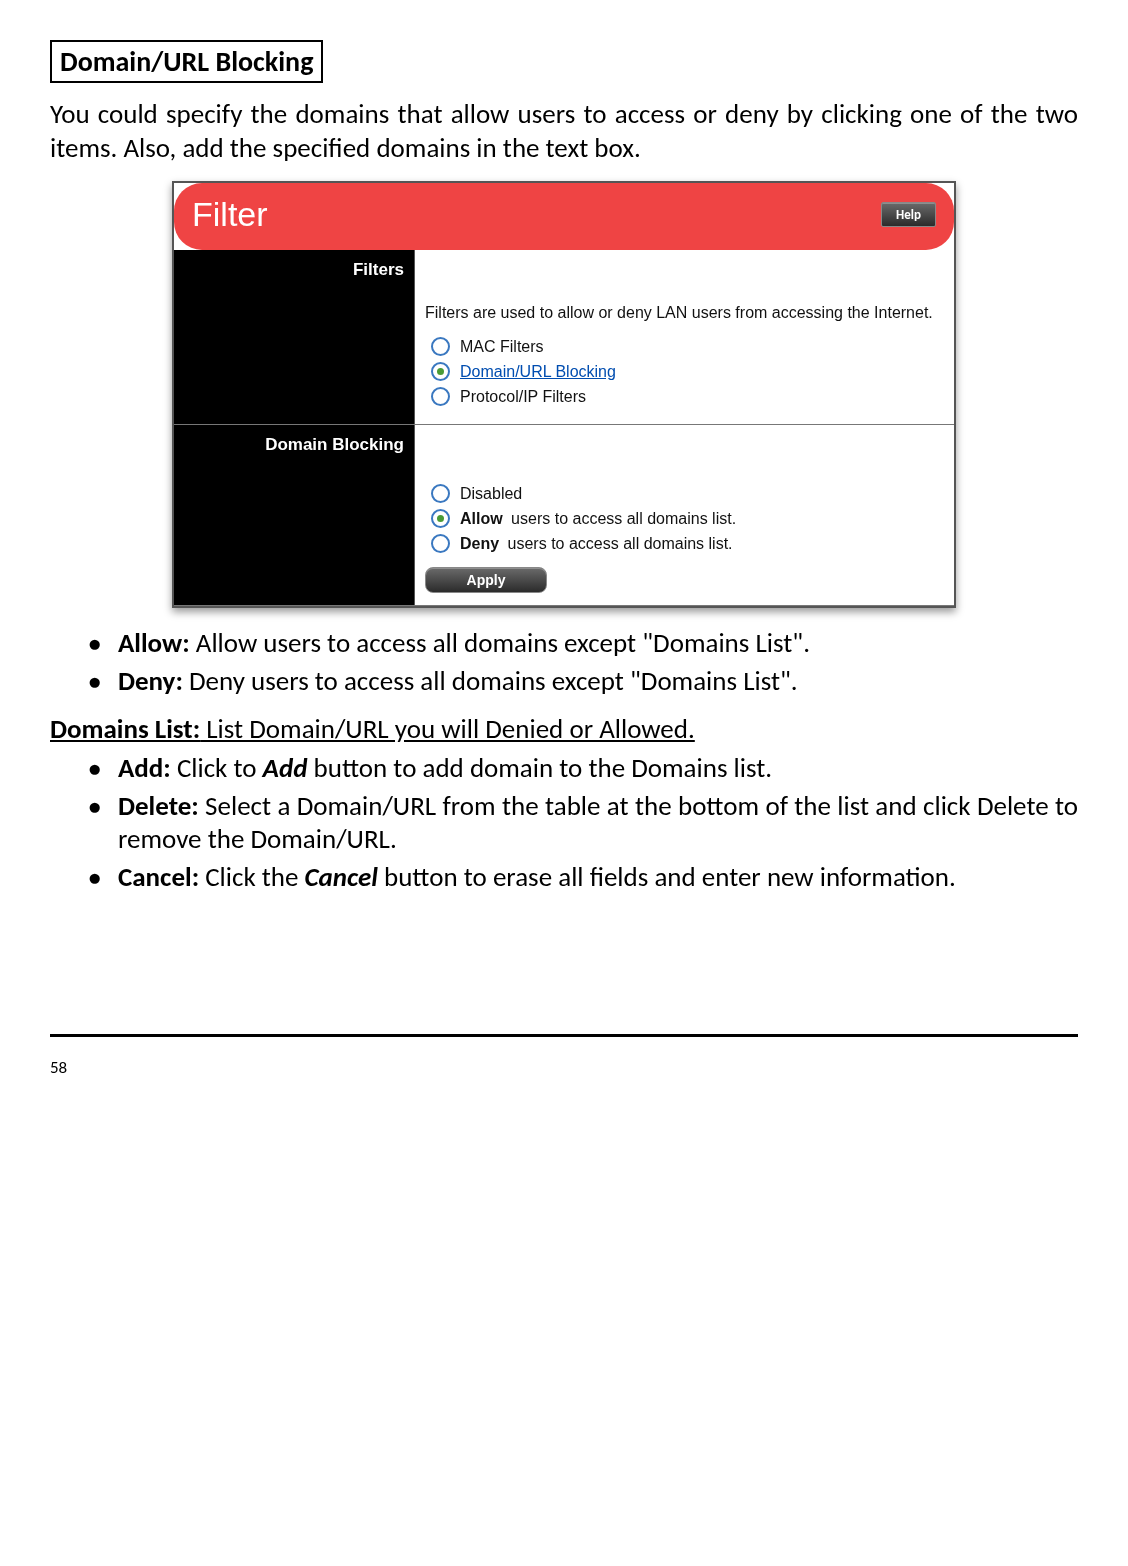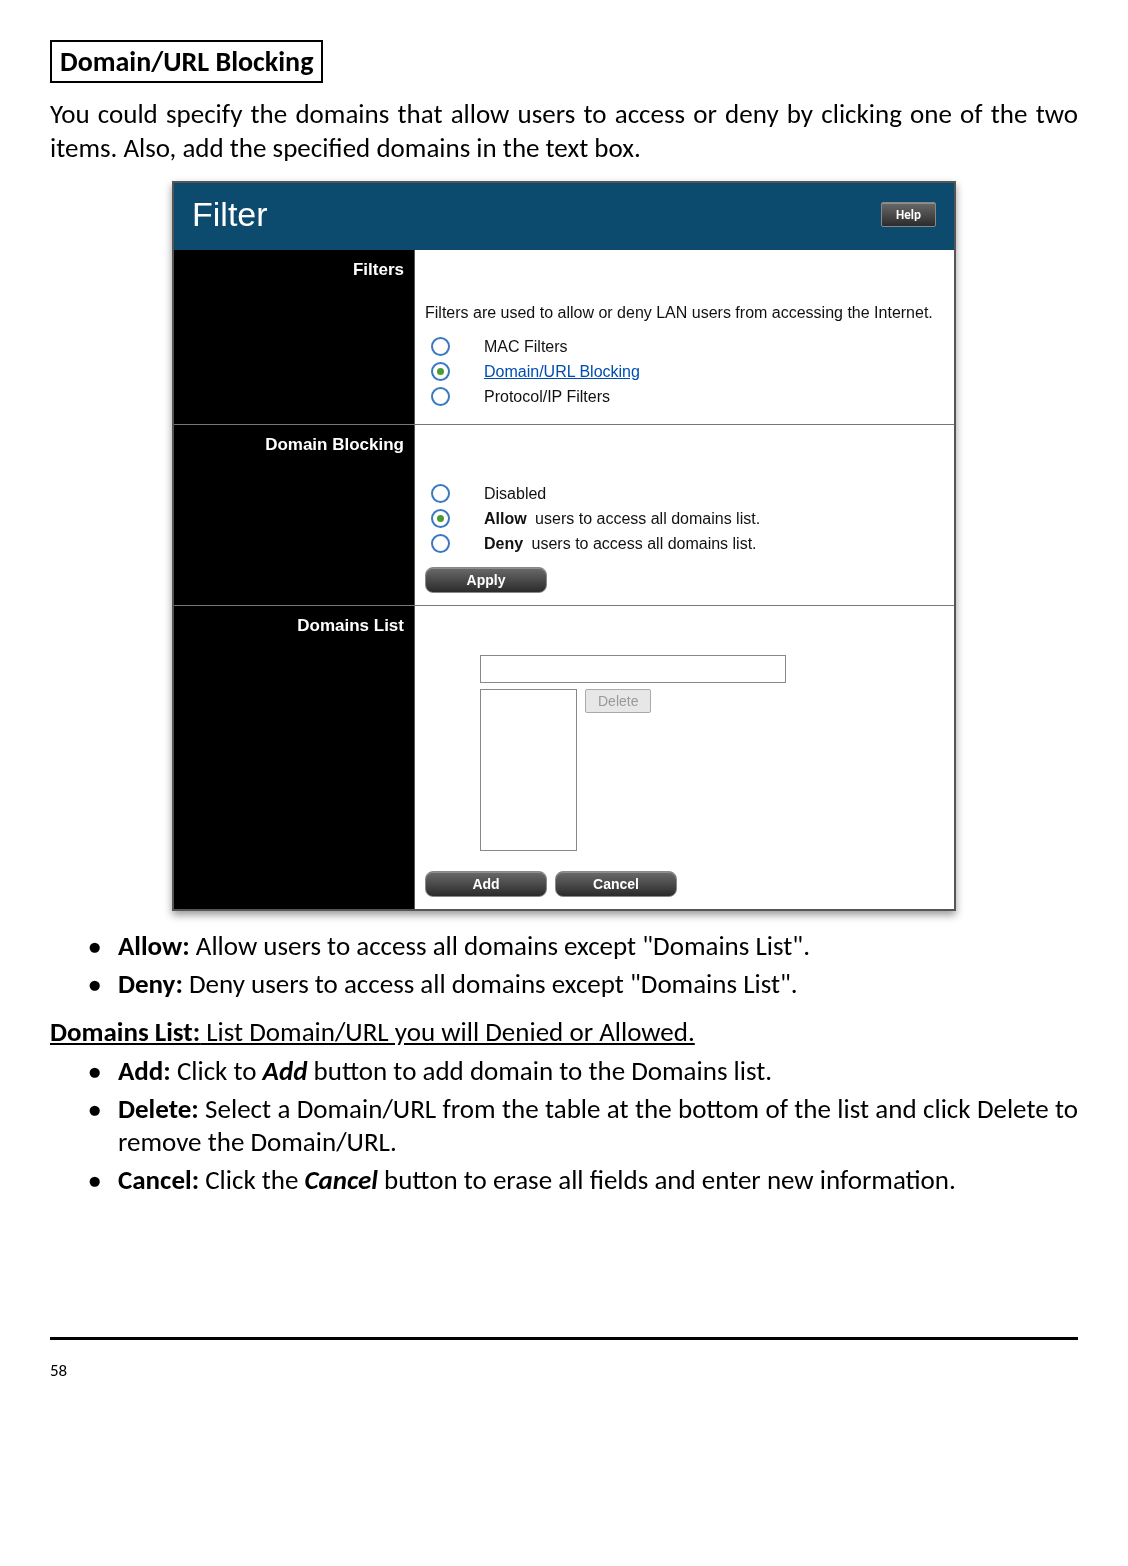--- a/index.html
+++ b/index.html
@@ -29,26 +29,27 @@
     justify-content: center;
     margin: 10px 0 18px 0;
   }
   .screenshot {
     width: 780px;
     border: 2px solid #555;
     box-shadow: 0 4px 8px rgba(0,0,0,0.4);
     background: #fff;
   }
   .ss-header {
-    background: #0c4a6e;
+    background: #ef4444;
     color: #fff;
     display: flex;
     justify-content: space-between;
     align-items: center;
     padding: 12px 18px 16px 18px;
+    border-radius: 28px;
   }
   .ss-title { font-size: 34px; font-weight: 300; font-family: Arial, sans-serif; }
   .ss-help-btn {
     background: linear-gradient(#6a6a6a, #2b2b2b);
     border: 1px solid #888;
     color: #fff;
     font-size: 13px;
     font-weight: bold;
     padding: 4px 14px;
     border-radius: 2px;
@@ -77,21 +78,20 @@
     font-family: Arial, sans-serif;
     color: #111;
     margin-top: 45px;
   }
   .ss-desc { margin-bottom: 14px; line-height: 1.3; }
   .radio-line {
     display: flex;
     align-items: center;
     margin: 6px 0;
     font-size: 16px;
-    gap: 24px;
   }
   .radio {
     width: 15px; height: 15px;
     border: 2px solid #3a78c0;
     border-radius: 50%;
     margin: 0 10px 0 6px;
     display: inline-flex;
     align-items: center;
     justify-content: center;
     background: #fff;
@@ -238,34 +238,20 @@
           <span><span class="bold">Allow</span><span> users to access all domains list.</span></span>
         </div>
         <div class="radio-line">
           <span class="radio"></span>
           <span><span class="bold">Deny</span><span> users to access all domains list.</span></span>
         </div>
         <span class="ss-btn">Apply</span>
       </div>
     </div>
 
-    <div class="ss-row" style="border-bottom:none;">
-      <div class="ss-label">Domains List</div>
-      <div class="ss-content domains-area">
-        <input type="text" class="domain-input" style="">
-        <div class="domain-row2">
-          <div class="domain-listbox"></div>
-          <button class="delete-btn">Delete</button>
-        </div>
-        <div class="btn-row">
-          <span class="ss-btn">Add</span>
-          <span class="ss-btn">Cancel</span>
-        </div>
-      </div>
-    </div>
   </div>
 </div>
 
 <ul class="bullet-list">
   <li><b class="inner">Allow:</b><span> Allow users to access all domains except "Domains List".</span></li>
   <li><b class="inner">Deny:</b><span> Deny users to access all domains except "Domains List".</span></li>
 </ul>
 
 <p class="subhead"><b class="inner">Domains List:</b><span> List Domain/URL you will Denied or Allowed.</span></p>
 

